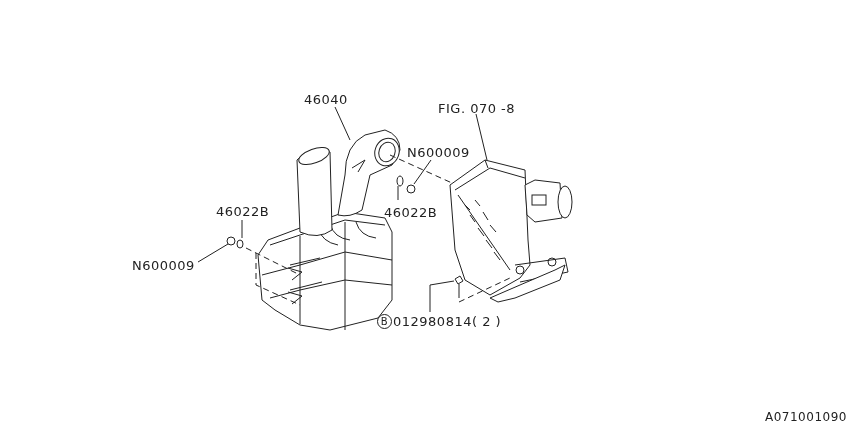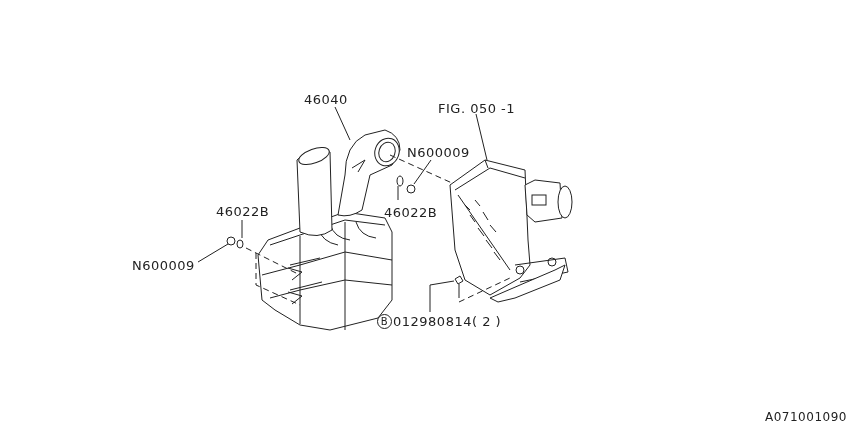--- a/index.html
+++ b/index.html
@@ -84,21 +84,21 @@
   <path class="ln" d="M198 262 L228 244"></path>
   <path class="ln" d="M430 312 L430 285 L454 281"></path>
 
   <path class="dash" d="M390 155 L452 183"></path>
   <path class="dash" d="M246 248 L300 275"></path>
   <path class="dash" d="M256 253 L256 285 L300 305"></path>
   <path class="dash" d="M459 292 L459 302 L510 278"></path>
 </svg>
 
 <div class="lbl" style="left:304px;top:92px;">46040</div>
-<div class="lbl" style="left:438px;top:101px;">FIG. 050 -1</div>
+<div class="lbl" style="left:438px;top:101px;">FIG. 070 -8</div>
 <div class="lbl" style="left:407px;top:145px;">N600009</div>
 <div class="lbl" style="left:384px;top:205px;">46022B</div>
 <div class="lbl" style="left:216px;top:204px;">46022B</div>
 <div class="lbl" style="left:132px;top:258px;">N600009</div>
 <div class="lbl" style="left:377px;top:314px;">
   <span class="boltb">B</span><span>012980814</span><span>( 2 )</span>
 </div>
 <div class="lbl lbl-small" style="left:765px;top:410px;">A071001090</div>
 
 </body></html>

